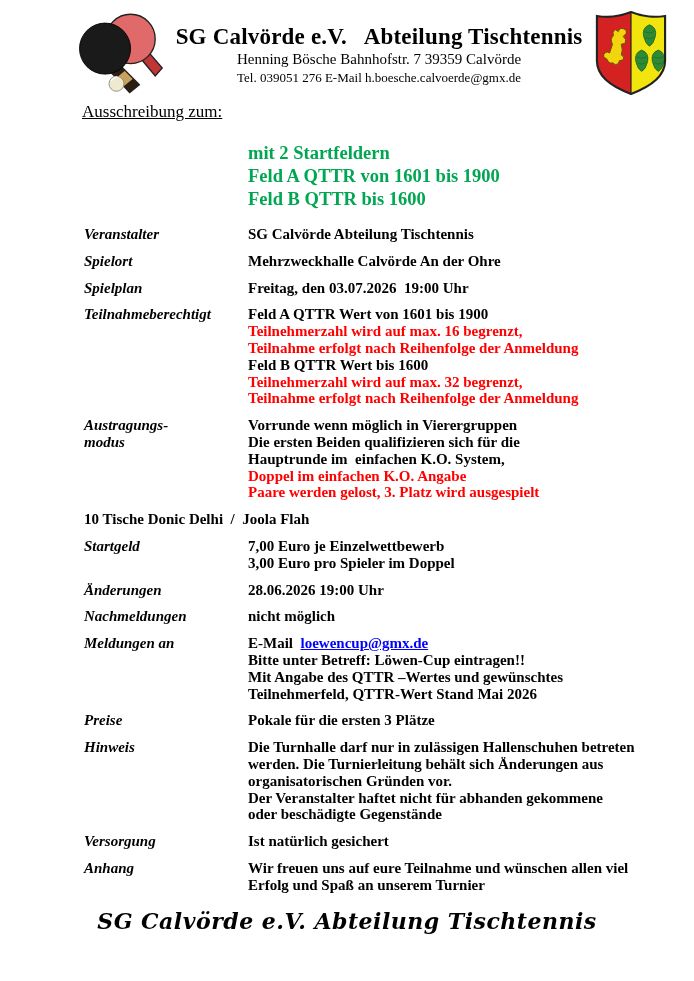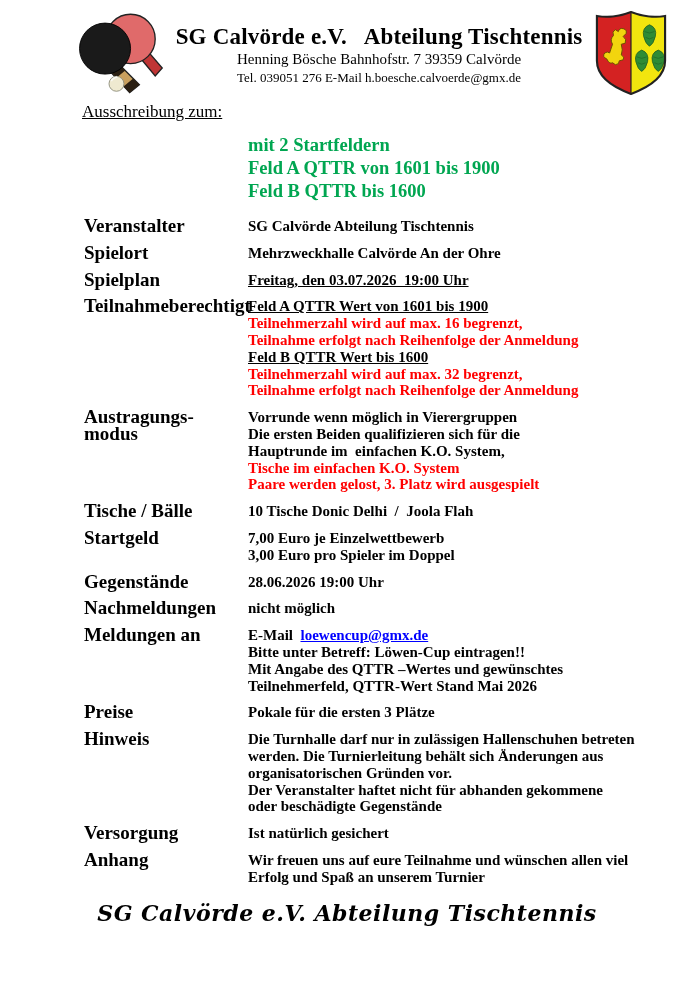--- a/index.html
+++ b/index.html
@@ -47,41 +47,41 @@
     text-align:center;
     font-family:"DejaVu Serif", serif;
     font-weight:bold;
     font-size:30px;
     letter-spacing:1px;
     color:var(--title-red,#ff0000);
     text-shadow:2px 2px 0 rgba(190,70,80,0.45);
     white-space:nowrap;
   }
   .subtitle {
-    margin:12px 0 0 248px;
+    margin:20px 0 0 248px;
     color:var(--green,#00A651);
     font-weight:bold;
     font-size:18.5px;
     line-height:23px;
   }
 
   
   .rows { margin:15px 40px 0 84px; }
   .row { display:flex; margin-bottom:10px; }
   .row-label {
     width:164px; flex-shrink:0;
-    font-weight:bold; font-size:19px; line-height:16.8px;
+    font-weight:bold; font-size:15px; line-height:16.8px;font-style:italic;
   }
   .row-value {
     flex:1;
     font-weight:bold; font-size:15px; line-height:16.8px;
   }
   .vline { white-space:pre-wrap; }
   .red  { color:var(--warn-red,#ff0000);margin-top:47px; }
-  .ul   { text-decoration:underline; }
+  .ul   { }
   .link { color:var(--link-blue,#0000ff); text-decoration:underline; cursor:pointer; }
 
   
   .footer {
     margin-top:14px;
     text-align:center;
     font-family:"DejaVu Serif", serif;
     font-style:italic;
     font-weight:bold;
     font-size:22px;
@@ -195,44 +195,41 @@
       </div>
       <div class="row">
         <div class="row-label">
           <div>Austragungs-</div>
           <div>modus</div>
         </div>
         <div class="row-value">
           <div class="vline"><span>Vorrunde wenn möglich in Vierergruppen</span></div>
           <div class="vline"><span>Die ersten Beiden qualifizieren sich für die</span></div>
           <div class="vline"><span>Hauptrunde im  einfachen K.O. System,</span></div>
-          <div class="vline"><span class="red">Tische im einfachen K.O. System</span></div>
+          <div class="vline"><span class="red">Doppel im einfachen K.O. Angabe</span></div>
           <div class="vline"><span class="red">Paare werden gelost, 3. Platz wird ausgespielt</span></div>
         </div>
       </div>
       <div class="row">
-        <div class="row-label">
-          <div>Tische / Bälle</div>
-        </div>
         <div class="row-value">
           <div class="vline"><span>10 Tische Donic Delhi  /  Joola Flah</span></div>
         </div>
       </div>
       <div class="row">
         <div class="row-label">
           <div>Startgeld</div>
         </div>
         <div class="row-value">
           <div class="vline"><span>7,00 Euro je Einzelwettbewerb</span></div>
           <div class="vline"><span>3,00 Euro pro Spieler im Doppel</span></div>
         </div>
       </div>
       <div class="row">
         <div class="row-label">
-          <div>Gegenstände</div>
+          <div>Änderungen</div>
         </div>
         <div class="row-value">
           <div class="vline"><span>28.06.2026 19:00 Uhr</span></div>
         </div>
       </div>
       <div class="row">
         <div class="row-label">
           <div>Nachmeldungen</div>
         </div>
         <div class="row-value">

